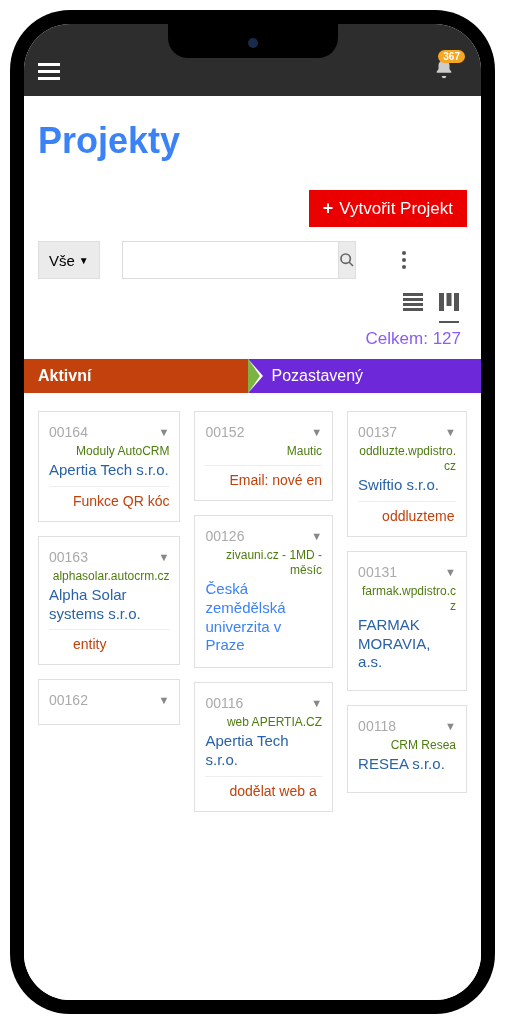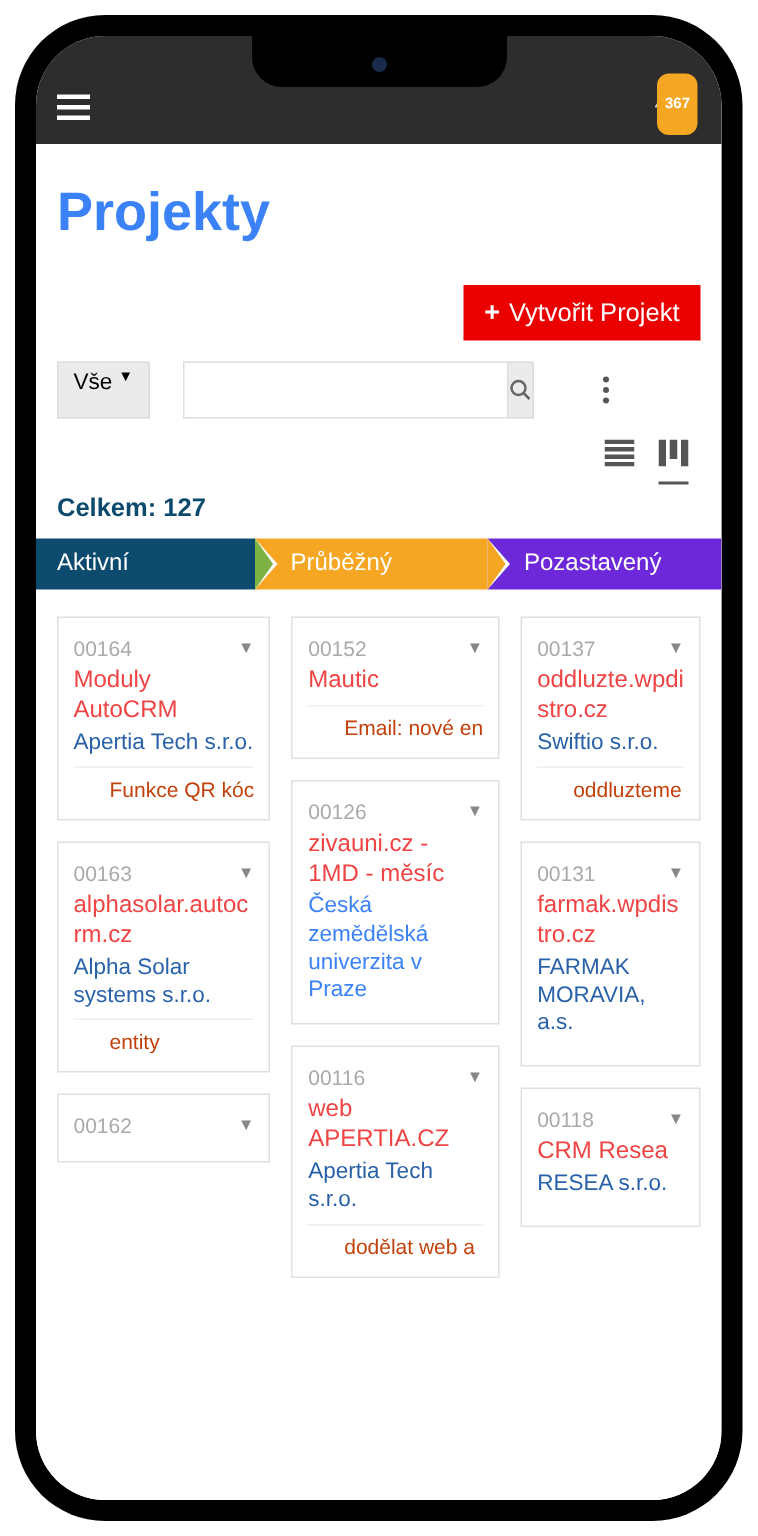--- a/index.html
+++ b/index.html
@@ -77,21 +77,21 @@
     width: 22px; height: 22px; fill: #ccc;
   }
   .badge {
     position: absolute;
     top: -8px; right: -10px;
     background: #f5a623;
     color: #fff;
     font-size: 10px;
     font-weight: 600;
     border-radius: 8px;
-    padding: 15px 5px;
+    padding: 1px 5px;
   }
   .content {
     padding: 24px 14px 0 14px;
     height: calc(100% - 72px);
     overflow: hidden;
     background: #fff;
   }
   .page-title {
     font-size: 36px;
     font-weight: 600;
@@ -119,21 +119,21 @@
     align-items: stretch;
     gap: 22px;
     margin-bottom: 12px;
   }
   .filter-select {
     background: #ebebeb;
     border: 1px solid #ddd;
     padding: 4px 10px;
     font-size: 15px;
     display: flex;
-    align-items: flex-start;
+    align-items: center;
     gap: 4px;
     height: 38px;
   }
   .search-group {
     display: flex;
     flex: 1;
     max-width: 230px;
     height: 38px;
   }
   .search-input {
@@ -172,26 +172,25 @@
   }
   .view-icon {
     color: #666;
     font-size: 22px;
     padding-bottom: 4px;
   }
   .view-icon.active {
     border-bottom: 2px solid #555;
   }
   .total-row {
-    text-align: left;
-    color: #0c4a6e;
+    text-align: right;
+    color: #8b5cf6;
     font-size: 17px;
     padding-right: 6px;
     margin-bottom: 10px;
-    font-weight: bold;
   }
   .stages {
     display: flex;
     height: 34px;
     margin: 0 -14px;
   }
   .stage {
     flex: 1;
     color: #fff;
     font-size: 16px;
@@ -215,21 +214,21 @@
     content: "";
     position: absolute;
     right: -15px;
     top: 0;
     width: 0; height: 0;
     border-top: 17px solid transparent;
     border-bottom: 17px solid transparent;
     border-left: 15px solid #fff;
     z-index: 1;
   }
-  .stage-0 { background: #0c4a6e; }
+  .stage-0 { background: #c2410c; font-weight: bold; }
   .stage-0::after { border-left-color: #7cb342; }
   .stage-1 { background: #f5a623; padding-left: 24px; }
   .stage-1::after { border-left-color: #f5a623; }
   .stage-2 { background: #6d28d9; padding-left: 24px; }
   .stage-2::after, .stage-2::before { display: none; }
 
   .board {
     display: flex;
     gap: 14px;
     margin-top: 18px;
@@ -252,25 +251,26 @@
     justify-content: space-between;
     align-items: center;
     margin-bottom: 4px;
   }
   .card-num {
     color: #aaa;
     font-size: 14px;
   }
   .card-caret { color: #888; font-size: 11px; }
   .card-title {
-    color: #ef4444;
-    font-size: 16px;
+    color: #4d7c0f;
+    font-size: 12px;
     line-height: 1.25;
     margin-bottom: 2px;
     word-break: break-word;
+    text-align: right;
   }
   .card-sub {
     color: #2962a8;
     font-size: 15px;
     line-height: 1.25;
     margin-bottom: 6px;
   }
   .card-divider {
     border: none;
     border-top: 1px solid #eee;
@@ -355,21 +355,20 @@
               <rect x="7.5" width="5" height="13"></rect>
               <rect x="15" width="5" height="18"></rect>
             </svg>
         </div>
       </div>
 
       <div class="total-row">Celkem: 127</div>
 
       <div class="stages">
         <div class="stage stage-0">Aktivní</div>
-        <div class="stage stage-1">Průběžný</div>
         <div class="stage stage-2">Pozastavený</div>
       </div>
 
       <div class="board" id="board">
           <div class="column">
             <div class="card">
               <div class="card-head">
                 <span class="card-num">00164</span>
                 <span class="card-caret">▼</span>
               </div>

